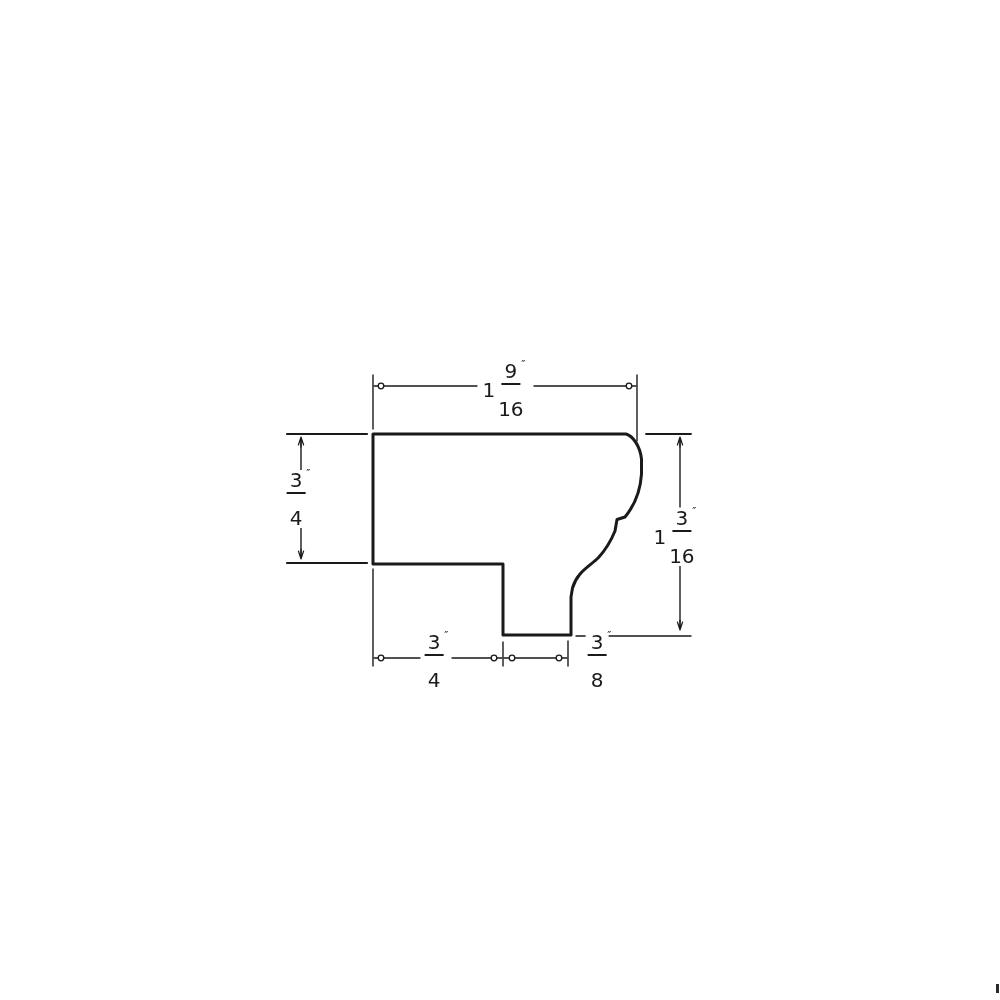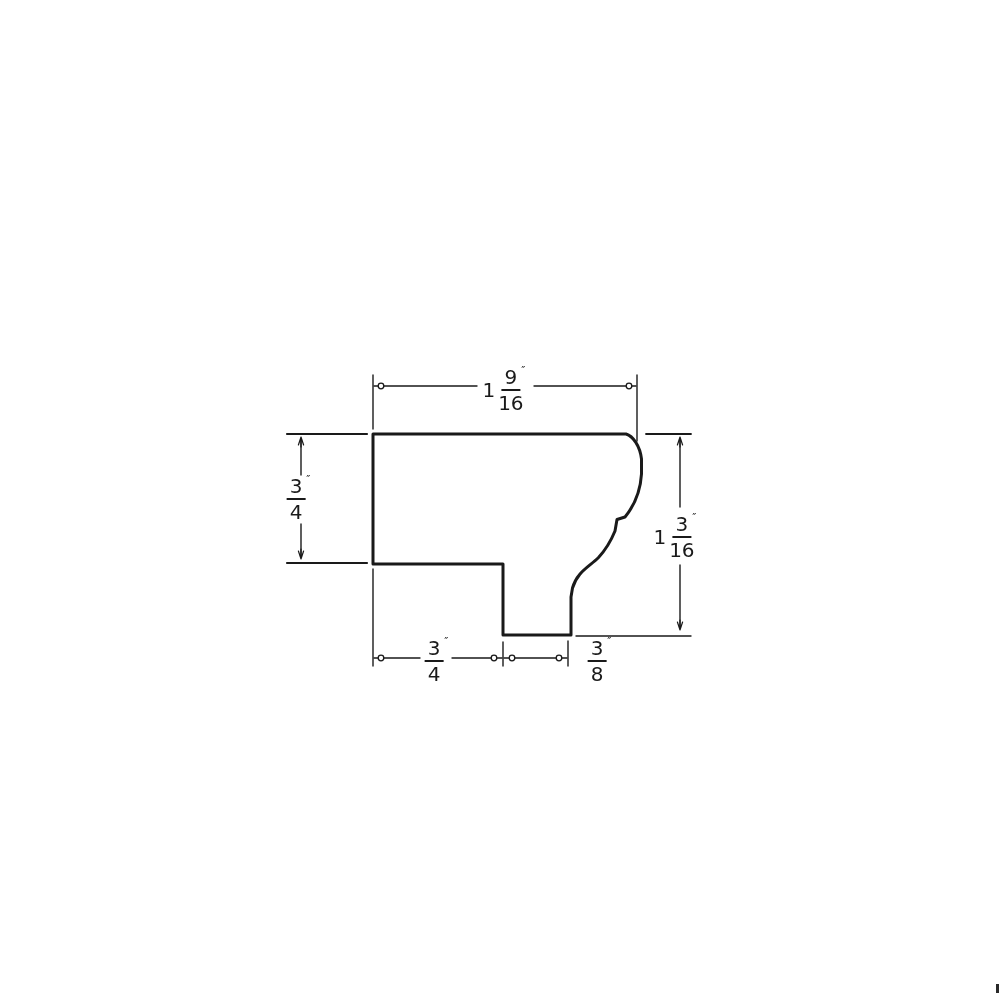--- a/index.html
+++ b/index.html
@@ -24,21 +24,21 @@
     line-height: 1;
     background: var(--bg);
     padding: 0 2px;
     white-space: nowrap;
   }
   .dim-label .whole { margin-right: 3px; font-size: 20px; }
   .dim-label .whole:empty { display: none; }
   .frac { display: inline-flex; flex-direction: column; align-items: center; }
   .numrow { position: relative; border-bottom: 2px solid var(--line); padding: 0 3px 2px; }
   .unit { position: absolute; left: calc(100% + 1px); top: -2px; font-size: 11px; letter-spacing: -1px; }
-  .den { padding-top: 2px; }
+  .den { padding-top: 14px; }
 
   .artifact { position: absolute; background: #2a2a2a; }
 </style>
 </head>
 <body>
 
 <div class="canvas">
 
   <svg class="drawing" width="1000" height="1000" viewBox="0 0 1000 1000" fill="none" stroke="currentColor" stroke-linecap="round" stroke-linejoin="round">
 

